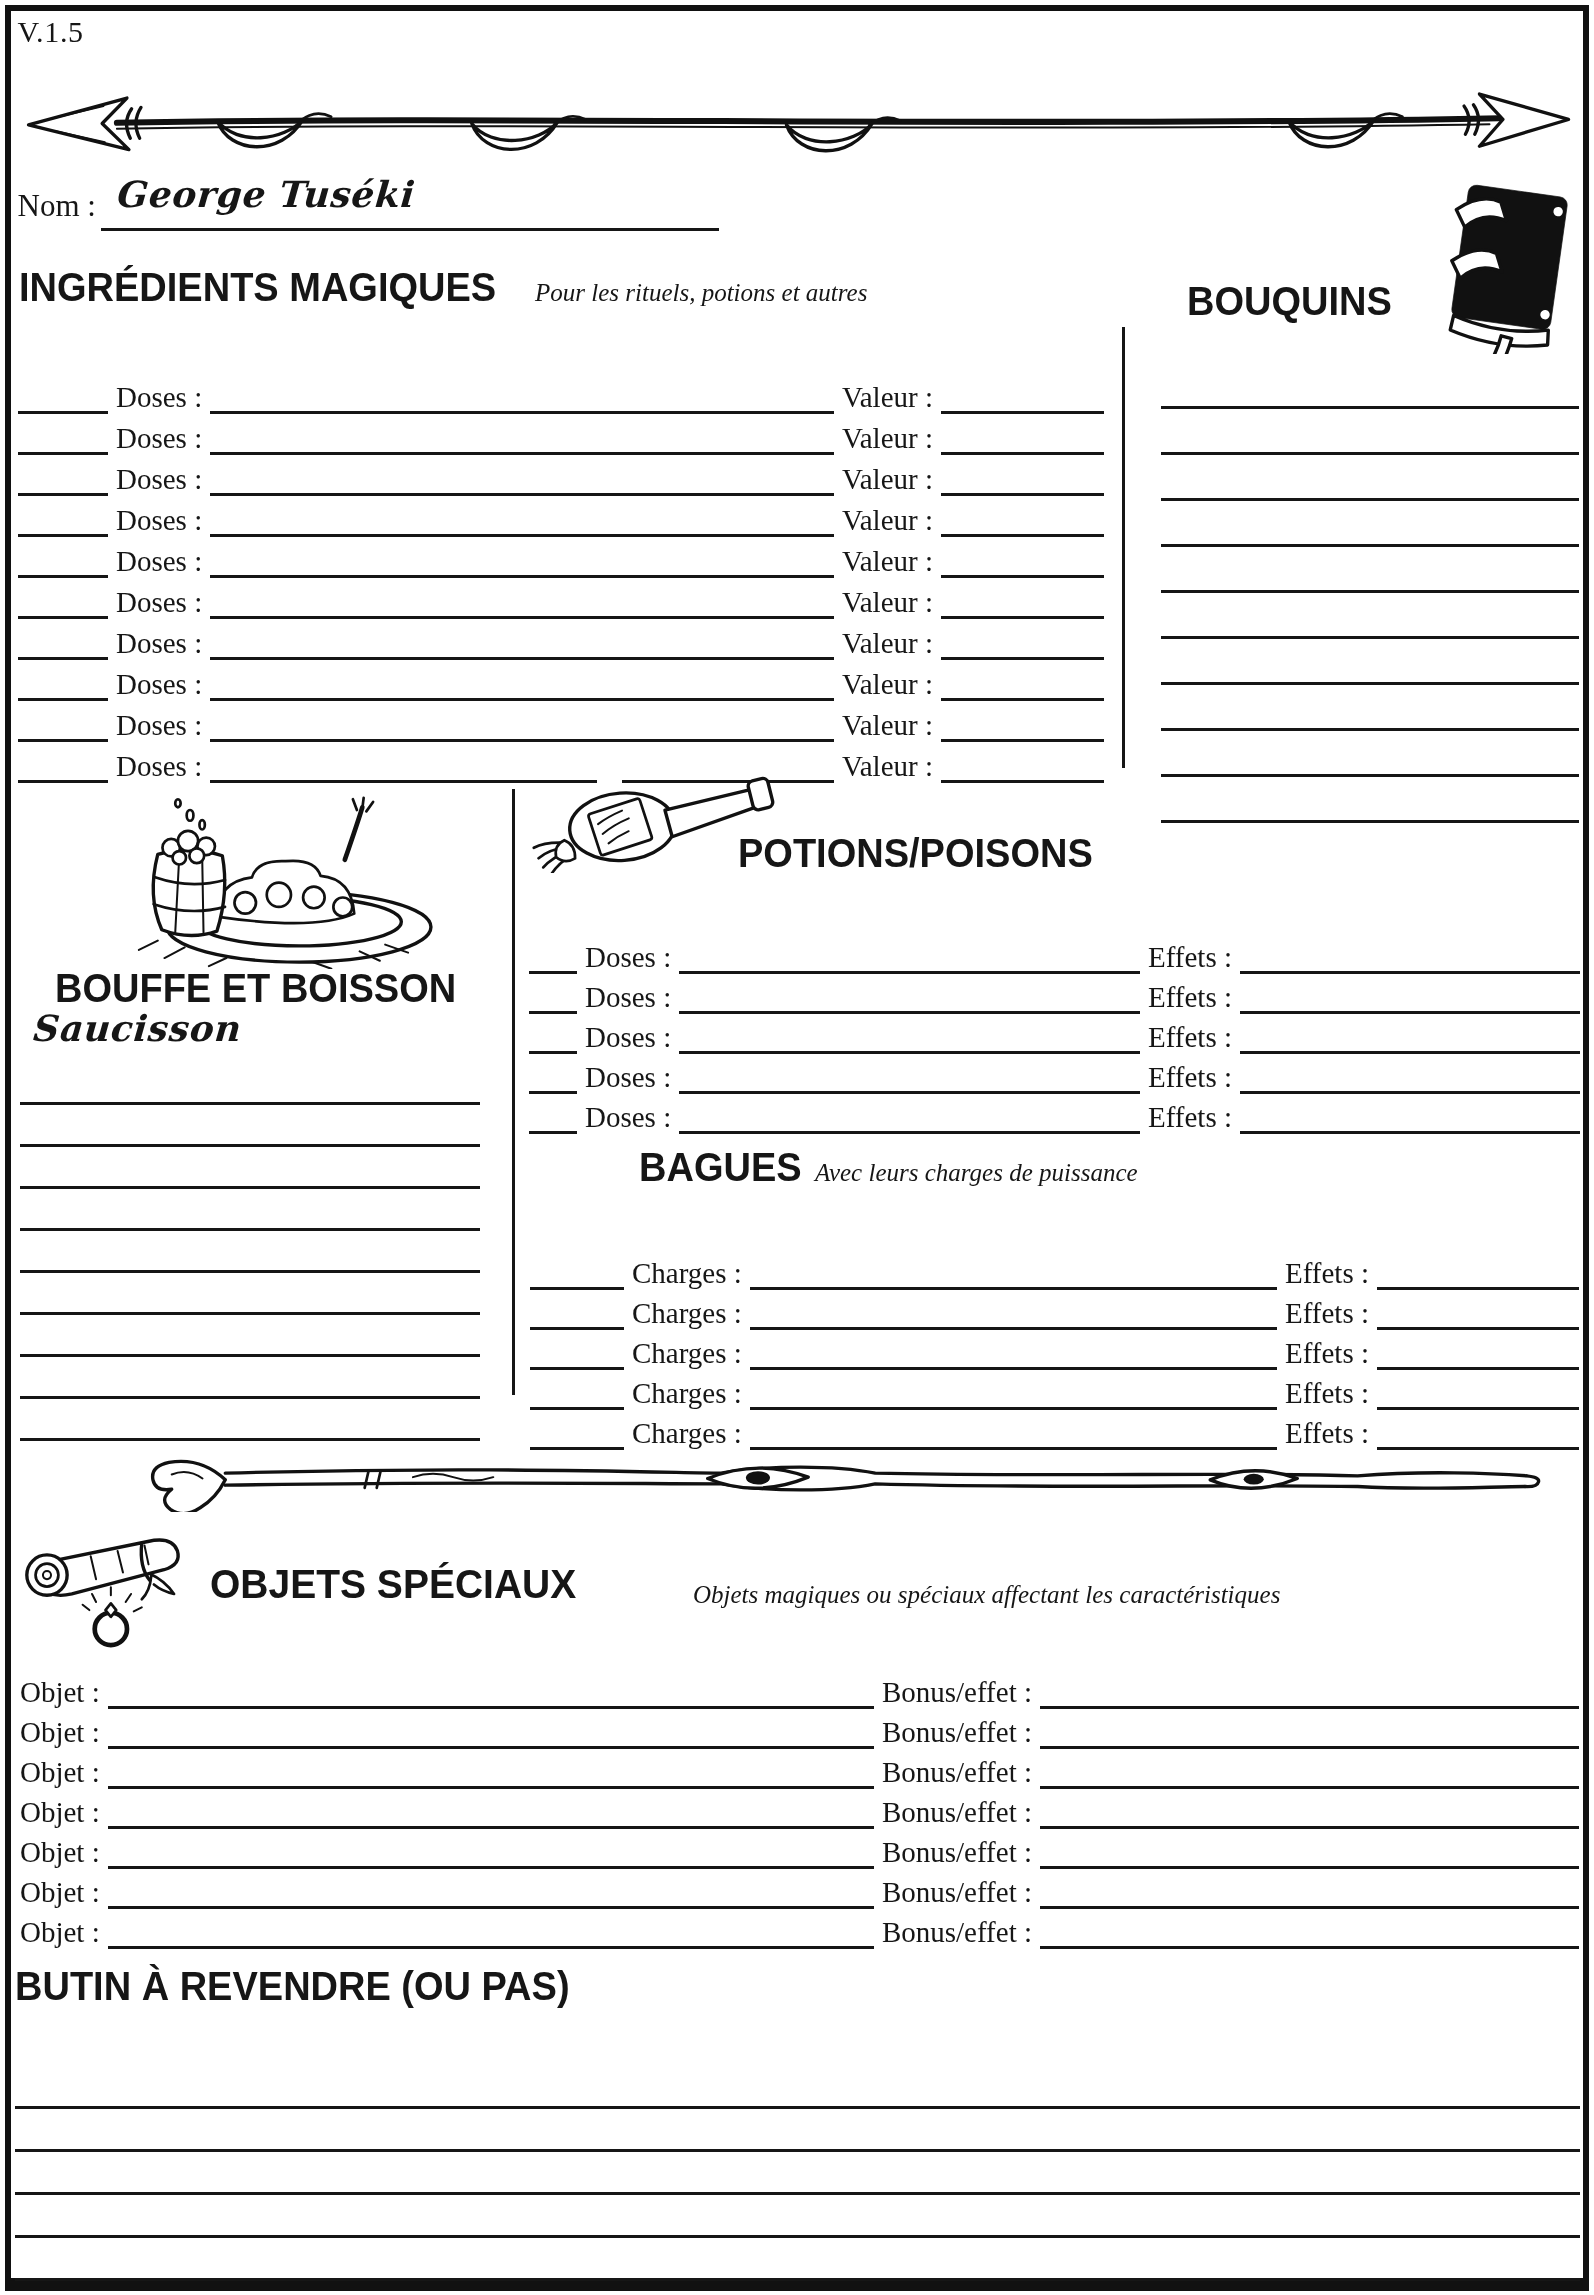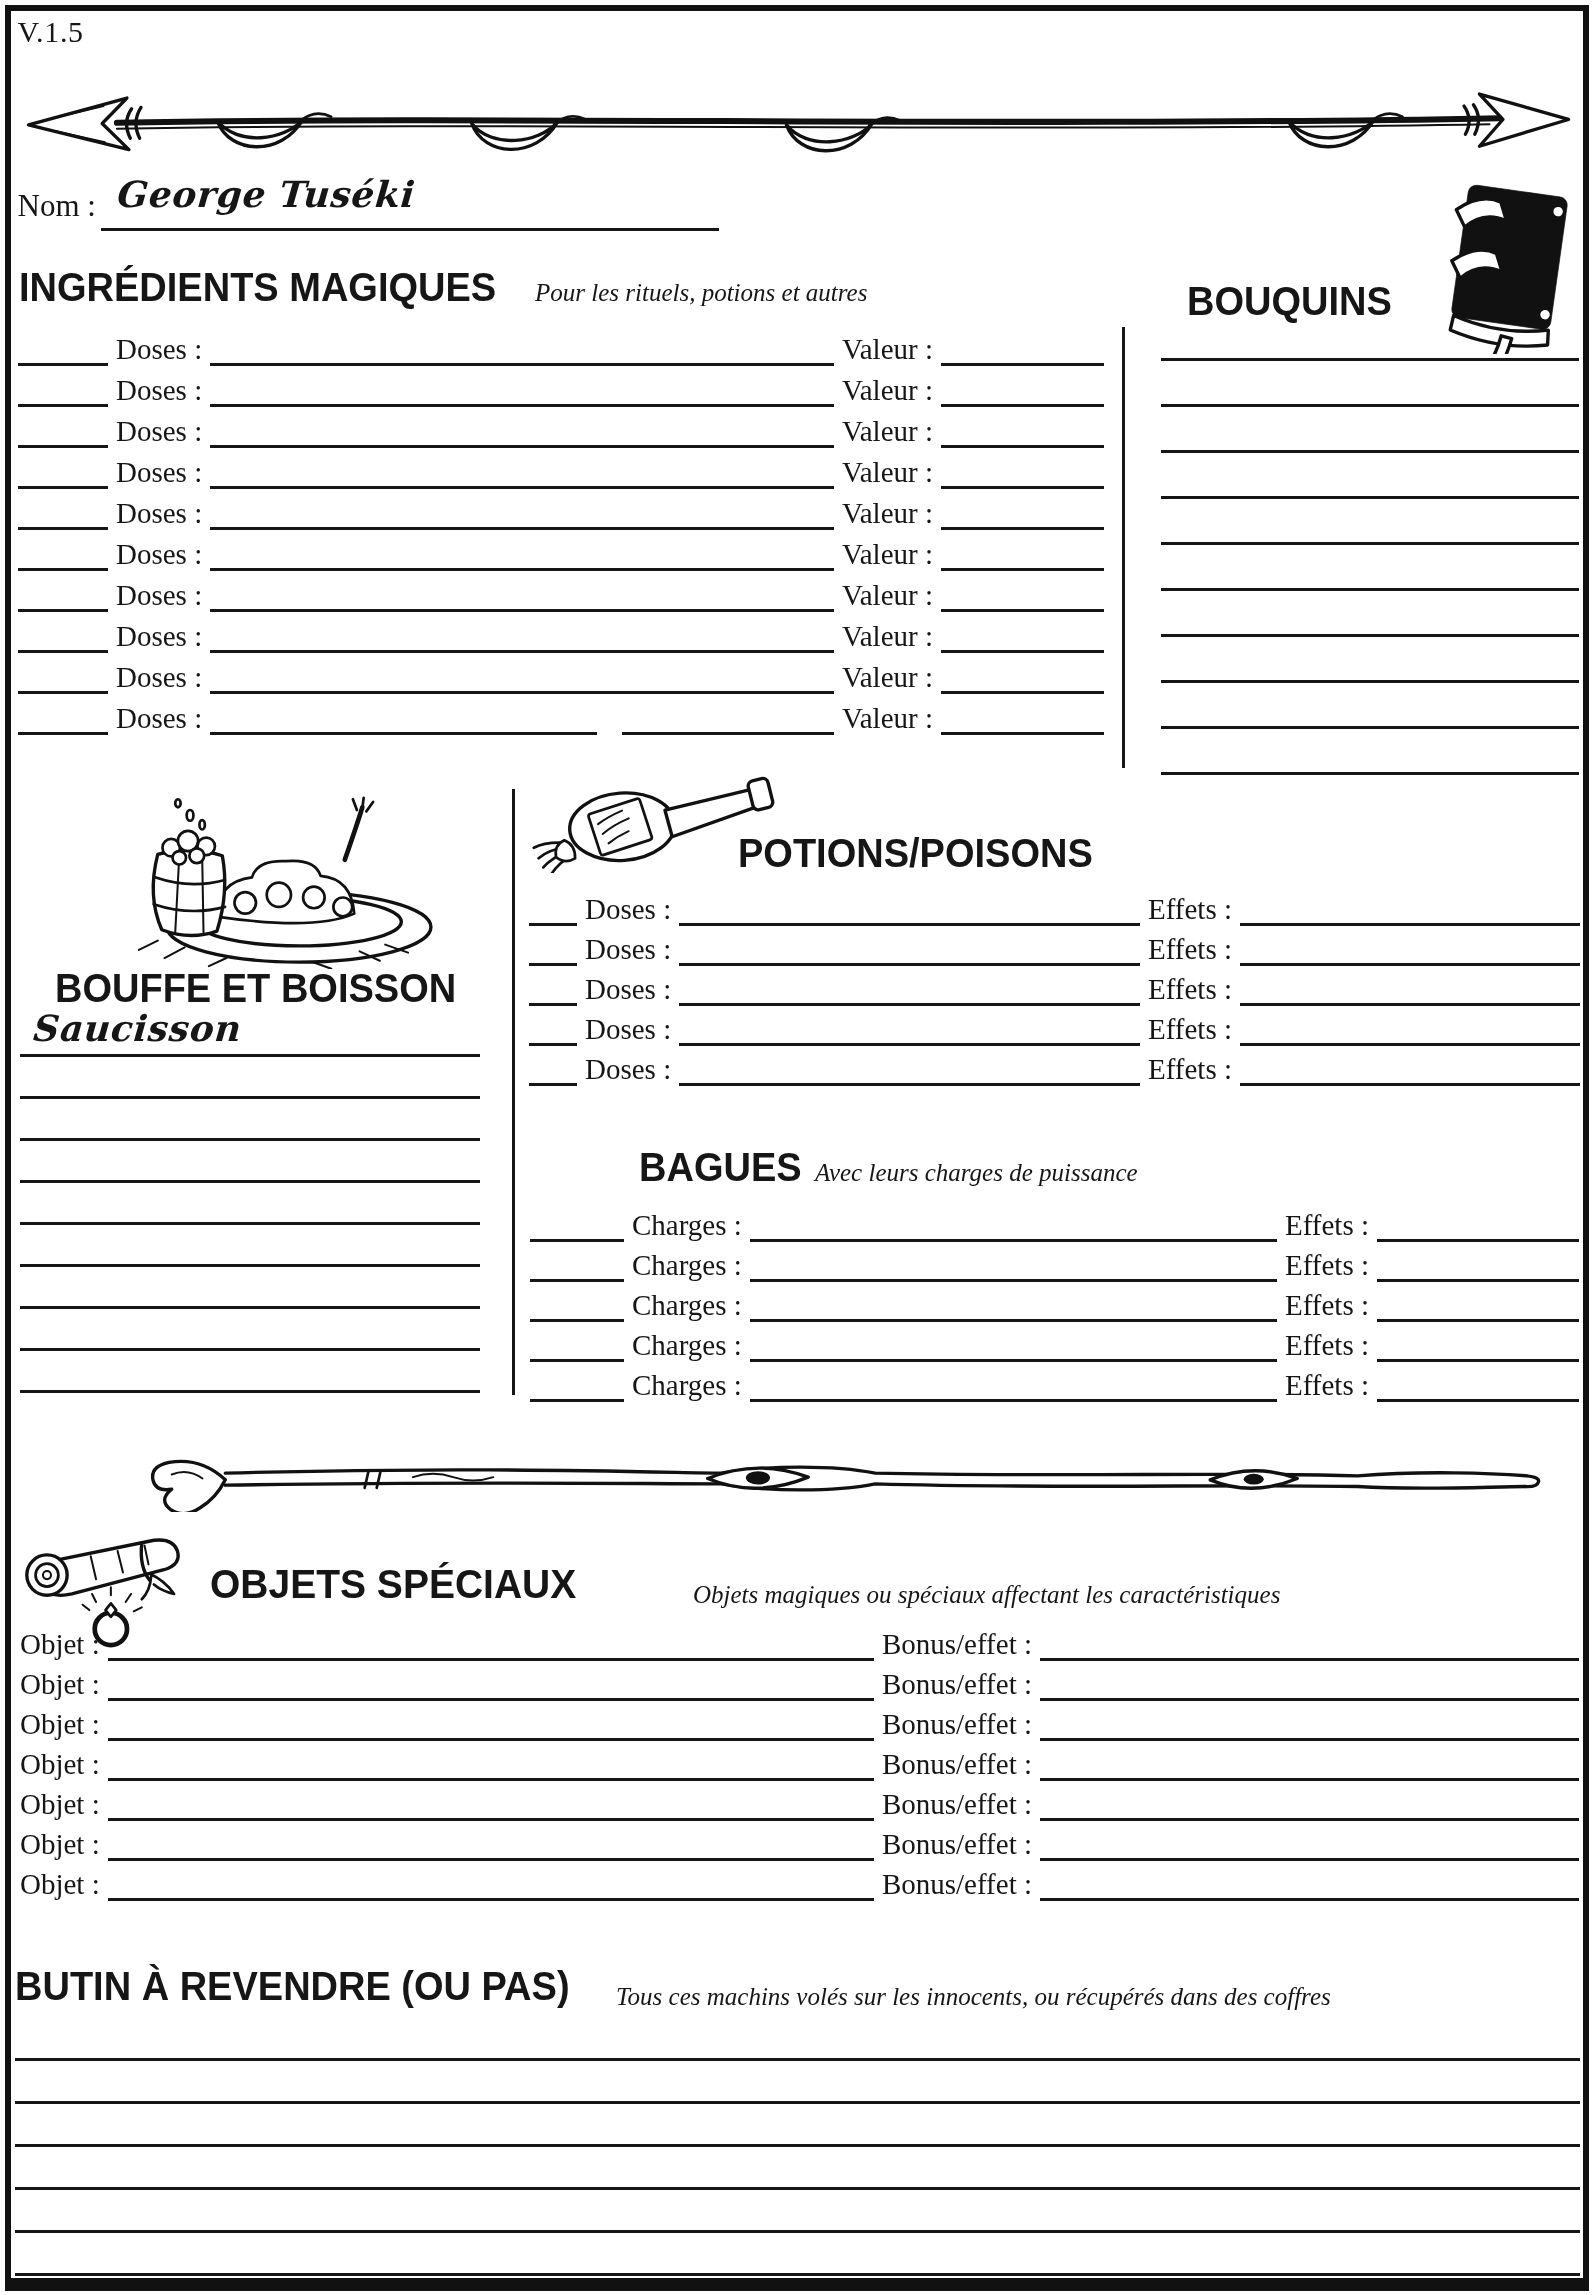--- a/index.html
+++ b/index.html
@@ -29,21 +29,21 @@
     white-space:nowrap;flex:none;margin:0 8px;padding-bottom:2px;
   }
   .hand{
     font-family:"DejaVu Serif",serif;font-style:italic;font-weight:600;
     font-size:36px;line-height:1;transform:skewX(-5deg);transform-origin:left bottom;
     white-space:nowrap;letter-spacing:0.7px;
   }
   .ln{height:3.4px;background:#161616;flex:none;}
   .ln-long{flex:1 1 auto;}
   .row{display:flex;align-items:flex-end;}
-  .rows{display:block;}
+  .rows{display:block;margin-top:48px;}
   .ing-rows .row{height:41px;}
   .pot-rows .row,.bag-rows .row,.obj-rows .row{height:40px;}
   
   .ing-rows .row:last-child .ln-long{
     background:linear-gradient(90deg,#161616 0 62%,transparent 62% 66%,#161616 66% 100%);
   }
   .rule{position:relative;}
   .rule::after{content:"";position:absolute;left:0;right:0;bottom:0;height:3.4px;background:#161616;}
   .bqk-rules .rule{height:46px;}
   .bff-rules .rule{height:42px;}
@@ -450,21 +450,20 @@
 
       <div class="row">
         <div class="lbl" style="margin-left:0;">Objet :</div>
         <div class="ln ln-long"></div>
         <div class="lbl">Bonus/effet :</div>
         <div class="ln" style="width:539px;"></div>
       </div>
     </div>
 
   <div class="abs hdr" style="left:15px;top:1968px;">BUTIN À REVENDRE (OU PAS)</div>
-  <div class="abs sub" style="left:616px;top:1984px;">Tous ces machins volés sur les innocents, ou récupérés dans des coffres</div>
   <div class="abs rows btn-rules" style="left:15px;top:2018px;width:1565px;">
 
       <div class="rule"></div>
 
       <div class="rule"></div>
 
       <div class="rule"></div>
 
       <div class="rule"></div>
 

